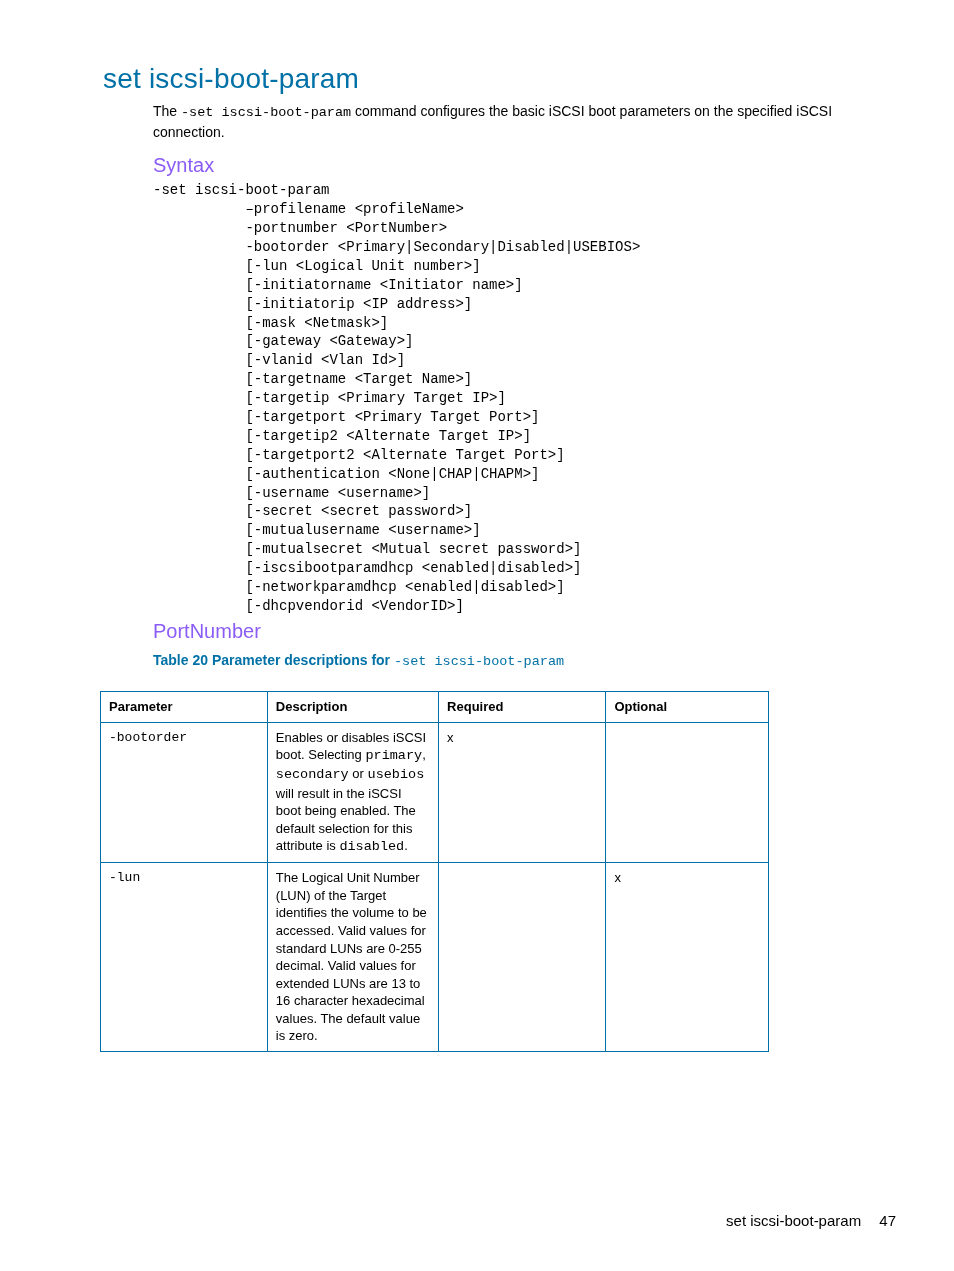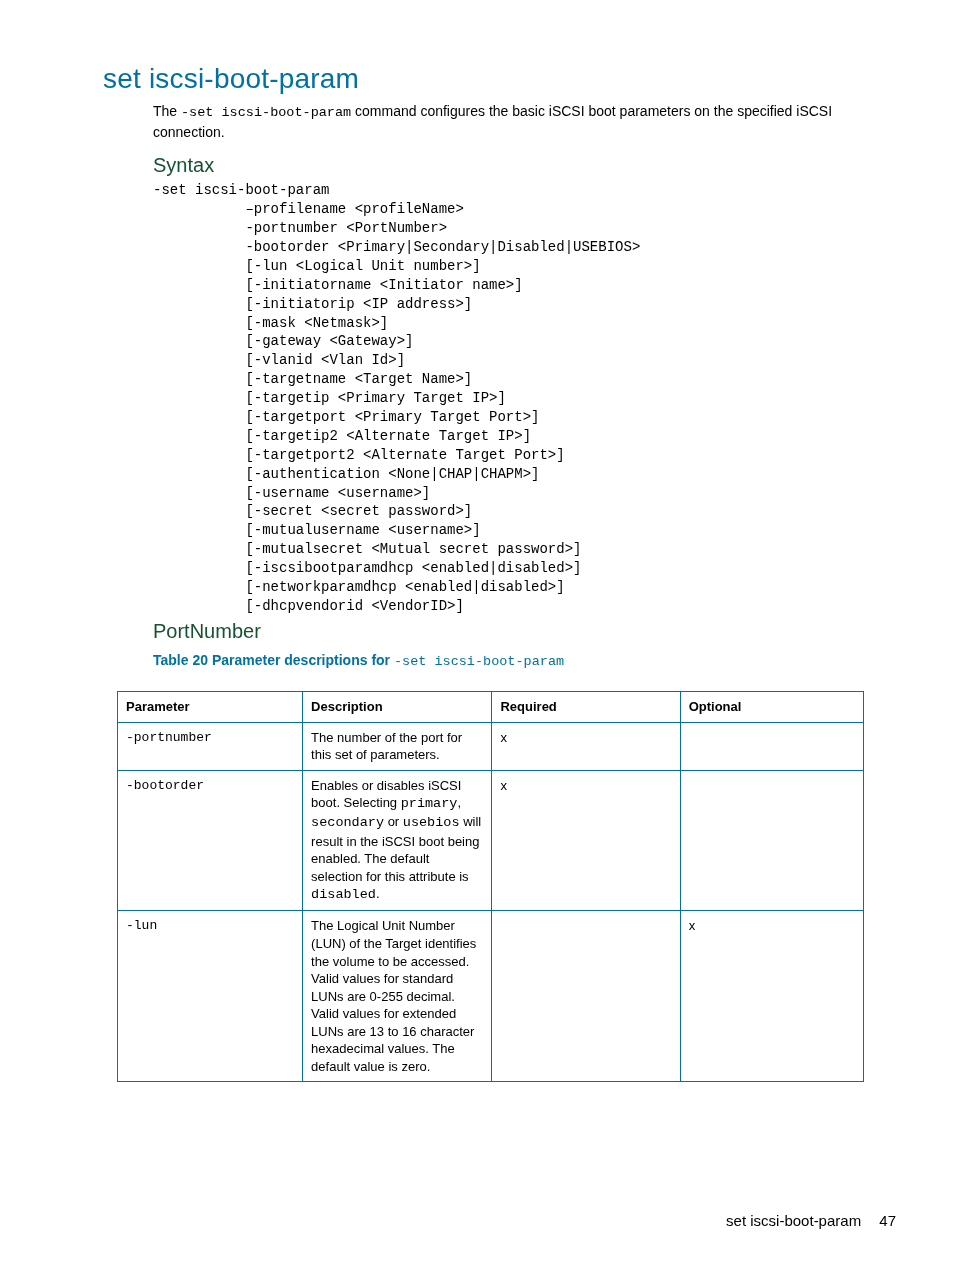--- a/index.html
+++ b/index.html
@@ -28,21 +28,21 @@
       font-size: 14px;
       line-height: 1.4;
     }
     code.inline, .mono {
       font-family: "Courier New", Courier, monospace;
       font-size: 13.5px;
     }
     h2.section {
       font-family: Arial, Helvetica, sans-serif;
       font-weight: normal;
-      color: #14532d;
+      color: #8b5cf6;
       font-size: 20px;
       margin: 2px 0 2px 95px;
     }
     pre.syntax {
       font-family: "Courier New", Courier, monospace;
       font-size: 14px;
       line-height: 1.35;
       margin: 0 0 0 95px;
       white-space: pre;
     }
@@ -51,22 +51,22 @@
       font-size: 14px;
       font-weight: bold;
       color: #0071a6;
     }
     .table-caption .mono {
       font-weight: normal;
       color: #0071a6;
     }
     table.params {
       border-collapse: collapse;
-      margin-left: 59px;
-      width: 747px;
+      margin-left: 42px;
+      width: 669px;
       font-size: 13px;
     }
     table.params th, table.params td {
       border: 1px solid #0071a6;
       padding: 6px 8px;
       text-align: left;
       vertical-align: top;
       line-height: 1.35;
     }
     table.params th {
@@ -135,26 +135,20 @@
   <thead>
     <tr>
       <th>Parameter</th>
       <th>Description</th>
       <th>Required</th>
       <th>Optional</th>
     </tr>
   </thead>
   <tbody>
     <tr>
-      <td class="param-name">-portnumber</td>
-      <td class="desc">The number of the port for this set of parameters.</td>
-      <td class="req">x</td>
-      <td class="opt"></td>
-    </tr>
-    <tr>
       <td class="param-name">-bootorder</td>
       <td class="desc">Enables or disables iSCSI boot. Selecting <span class="mono">primary</span>, <span class="mono">secondary</span> or <span class="mono">usebios</span> will result in the iSCSI boot being enabled. The default selection for this attribute is <span class="mono">disabled</span>.</td>
       <td class="req">x</td>
       <td class="opt"></td>
     </tr>
     <tr>
       <td class="param-name">-lun</td>
       <td class="desc">The Logical Unit Number (LUN) of the Target identifies the volume to be accessed. Valid values for standard LUNs are 0-255 decimal. Valid values for extended LUNs are 13 to 16 character hexadecimal values. The default value is zero.</td>
       <td class="req"></td>
       <td class="opt">x</td>

